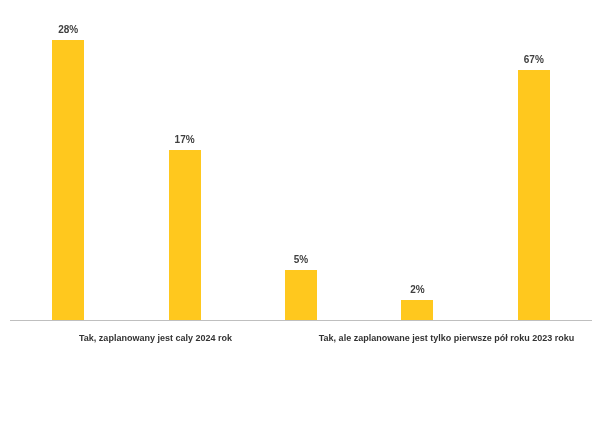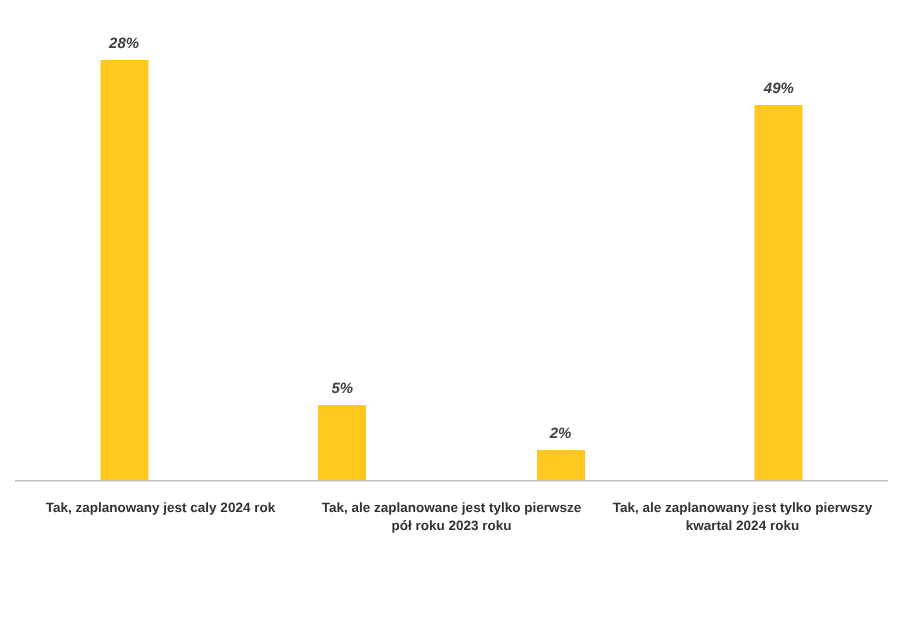--- a/index.html
+++ b/index.html
@@ -46,21 +46,20 @@
     align-items: flex-end;
   }
   .bar-slot {
     flex: 1 1 0;
     height: 100%;
     display: flex;
     flex-direction: column;
     justify-content: flex-end;
     align-items: center;
     position: relative;
-    font-style: italic;
   }
   .bar-value {
     font-size: 10px;
     font-weight: bold;
     color: #404040;
     margin-bottom: 5px;
     line-height: 11px;
   }
   .bar-rect {
     width: 32px;
@@ -95,39 +94,42 @@
 
   <div class="plot-area">
     <div class="bars">
 
 
       <div class="bar-slot">
         <div class="bar-value">28%</div>
         <div class="bar-rect" style="height: 280px; background: rgb(255, 200, 30);"></div>
       </div>
 
+      <div class="bar-slot">
+        <div class="bar-value">17%</div>
+        <div class="bar-rect" style="height: 170px; background: rgb(255, 200, 30);"></div>
+      </div>
 
       <div class="bar-slot">
         <div class="bar-value">5%</div>
         <div class="bar-rect" style="height: 50px; background: rgb(255, 200, 30);"></div>
       </div>
 
       <div class="bar-slot">
         <div class="bar-value">2%</div>
         <div class="bar-rect" style="height: 20px; background: rgb(255, 200, 30);"></div>
       </div>
 
       <div class="bar-slot">
-        <div class="bar-value">49%</div>
+        <div class="bar-value">67%</div>
         <div class="bar-rect" style="height: 250px; background: rgb(255, 200, 30);"></div>
       </div>
 
     </div>
     <div class="baseline"></div>
   </div>
 
   <div class="labels">
     <div class="label-slot">Tak, zaplanowany jest caly 2024 rok</div>
     <div class="label-slot">Tak, ale zaplanowane jest tylko pierwsze pół roku 2023 roku</div>
-    <div class="label-slot">Tak, ale zaplanowany jest tylko pierwszy kwartal 2024 roku</div>
   </div>
 
 </div>
 
 </body></html>

